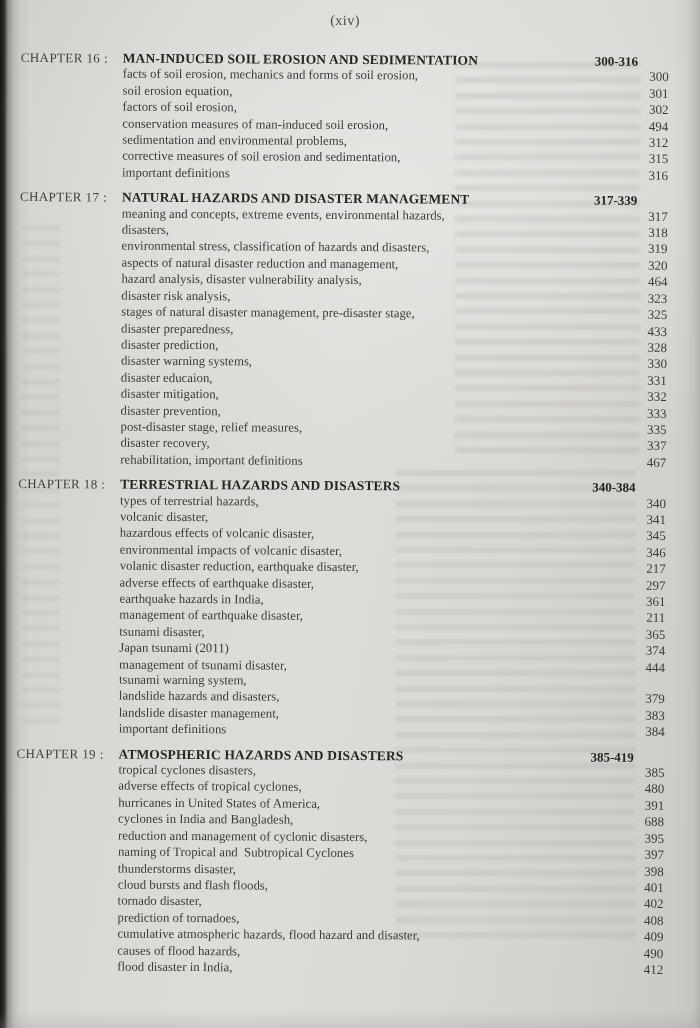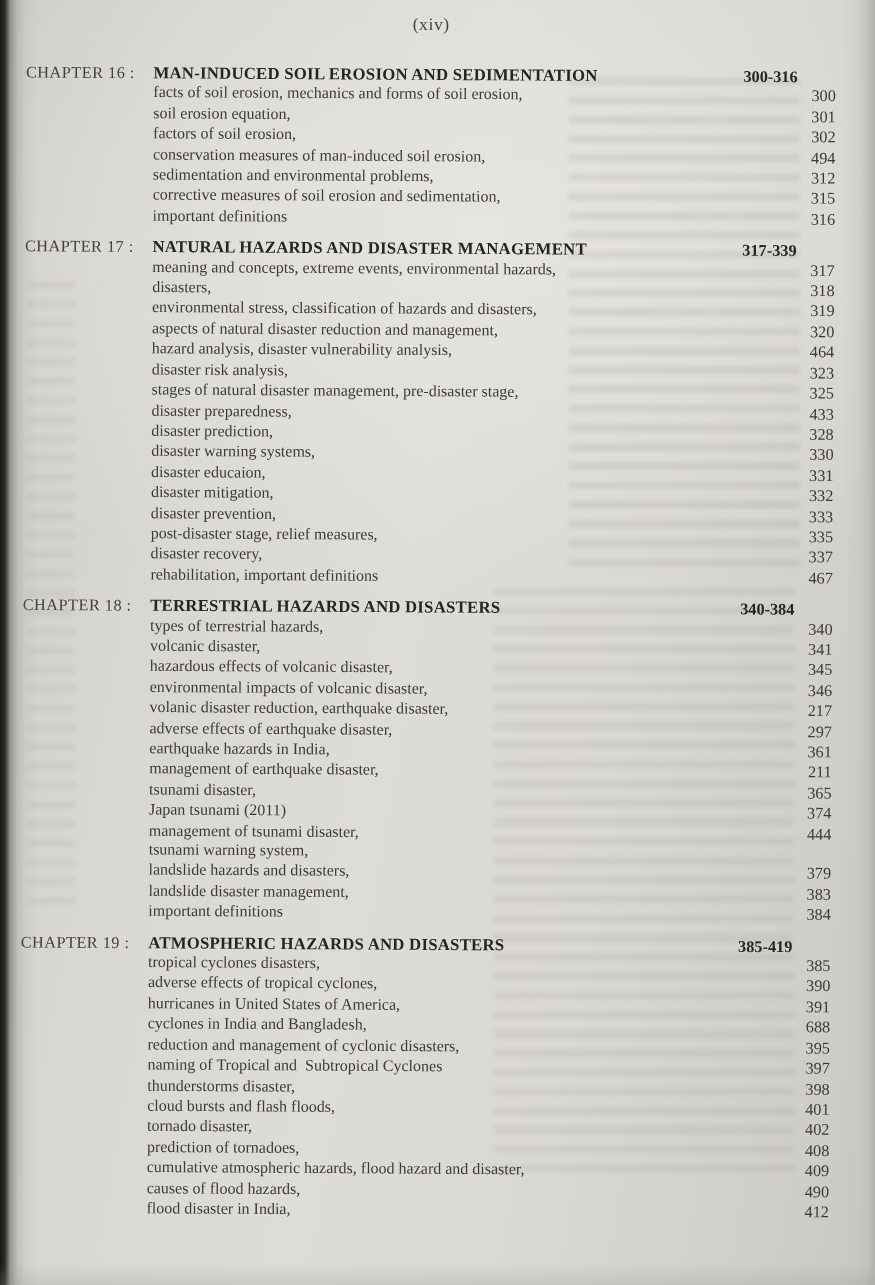--- a/index.html
+++ b/index.html
@@ -259,21 +259,21 @@
             <span class="chap-label">CHAPTER 19 :</span>
             <span class="chap-title">ATMOSPHERIC HAZARDS AND DISASTERS</span>
             <span class="chap-pages">385-419</span>
           </div>
           <div class="row">
             <span class="entry-text">tropical cyclones disasters,</span>
             <span class="entry-page">385</span>
           </div>
           <div class="row">
             <span class="entry-text">adverse effects of tropical cyclones,</span>
-            <span class="entry-page">390</span>
+            <span class="entry-page">480</span>
           </div>
           <div class="row">
             <span class="entry-text">hurricanes in United States of America,</span>
             <span class="entry-page">391</span>
           </div>
           <div class="row">
             <span class="entry-text">cyclones in India and Bangladesh,</span>
             <span class="entry-page">688</span>
           </div>
           <div class="row">

